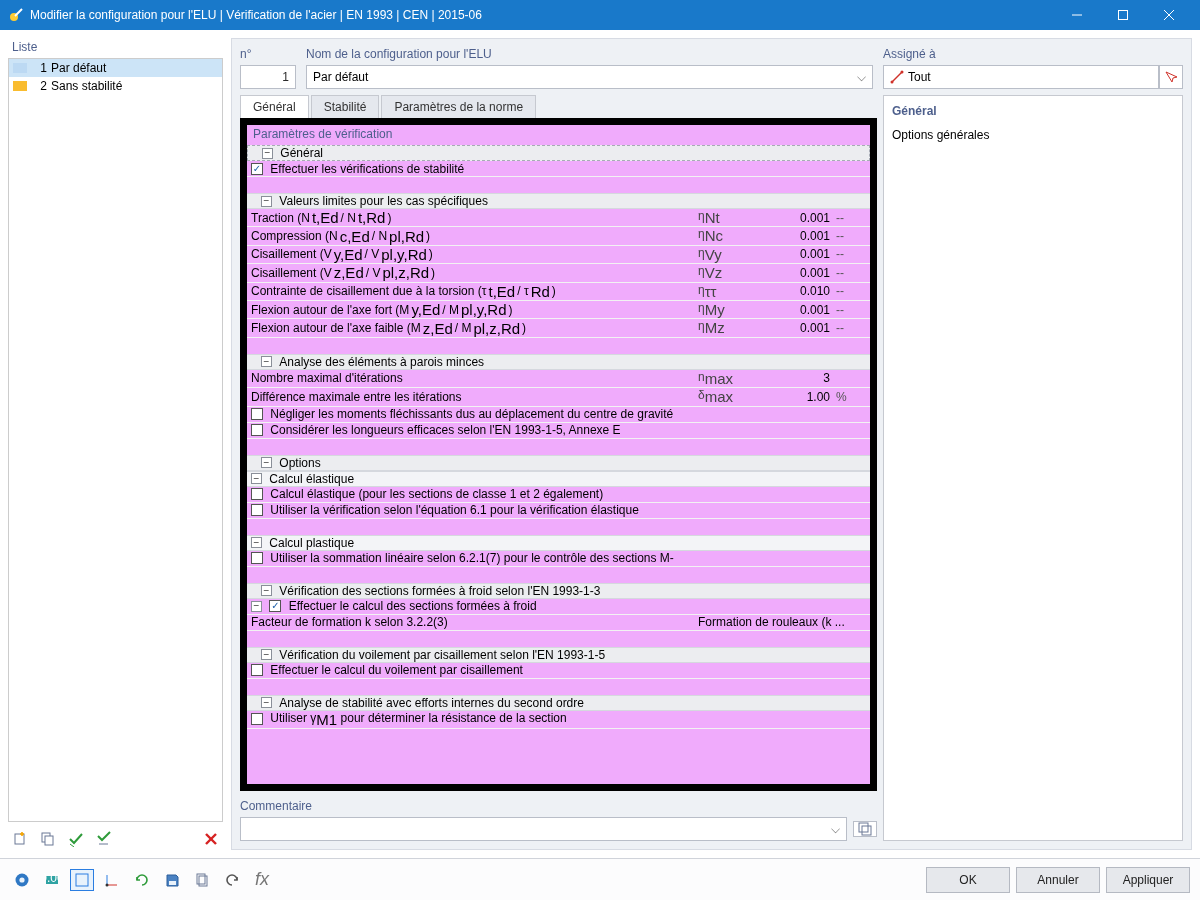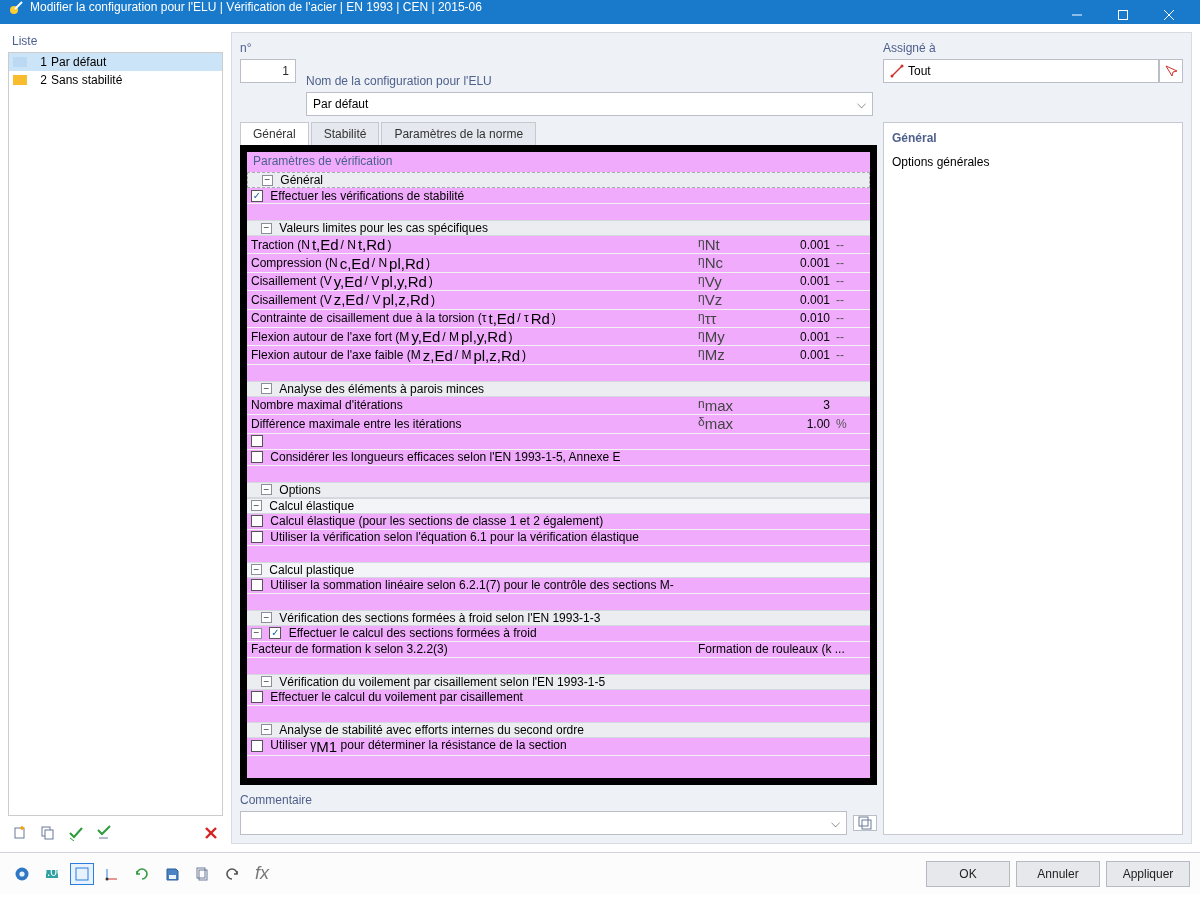--- a/index.html
+++ b/index.html
@@ -1,36 +1,36 @@
 <!DOCTYPE html>
 <html><head>
 <meta charset="utf-8">
 <style>
 * { box-sizing: border-box; margin: 0; padding: 0; font-family: "Segoe UI", Tahoma, sans-serif; font-size: 12px; }
 body { background: #fff; width: 1200px; height: 900px; overflow: hidden; }
-.titlebar { background: #1979ca; color: #fff; height: 24px; display: flex; align-items: flex-start; padding: 0 8px; }
+.titlebar { background: #1979ca; color: #fff; height: 30px; display: flex; align-items: center; padding: 0 8px; }
 .titlebar .icon { width: 16px; height: 16px; margin-right: 6px; display: inline-block; }
 .titlebar .title { flex: 1; font-size: 12px; }
 .titlebar .wbtn { width: 46px; height: 30px; display: flex; align-items: center; justify-content: center; }
 .titlebar .wbtn svg { stroke: #fff; }
 .content { display: flex; height: calc(100% - 30px - 42px); padding: 8px; gap: 8px; }
 .leftpanel { width: 215px; display: flex; flex-direction: column; }
 .panel-label { color: #4d5f8c; font-size: 12px; padding: 2px 4px 4px 4px; font-weight: 500; }
 .listbox { flex: 1; background: #fff; border: 1px solid #ccc; overflow: auto; }
 .listitem { display: flex; align-items: center; padding: 2px 4px; gap: 4px; }
 .listitem.selected { background: #cce4f7; }
 .swatch { width: 14px; height: 10px; display: inline-block; }
 .listitem .num { width: 16px; text-align: right; }
 .lefttoolbar { display: flex; gap: 4px; padding-top: 6px; align-items: center; }
 .lefttoolbar .spacer { flex: 1; }
 .tbtn { width: 24px; height: 22px; border: 1px solid transparent; display: flex; align-items: center; justify-content: center; background: transparent; }
 .centerpanel { flex: 1; background: #eef1f5; border: 1px solid #d7dbe3; padding: 8px; display: flex; flex-direction: column; gap: 6px; }
 .toprow { display: flex; gap: 10px; }
 .numbox { width: 56px; }
-.namebox { flex: 1; margin-top: 33px; }
+.namebox { flex: 1; }
 .assignbox { width: 300px; }
 .field-label { color: #4d5f8c; font-size: 12px; margin-bottom: 4px; }
 .field-input { background: #fff; border: 1px solid #b9bec8; height: 24px; padding: 2px 6px; display: flex; align-items: center; }
 .field-input.num { justify-content: flex-end; color: #2a2a2a; }
 .field-input.drop { justify-content: space-between; }
 .field-input .chev { color: #666; }
 .assign-input { display: flex; align-items: stretch; }
 .assign-input .field-input { flex: 1; }
 .pickbtn { width: 24px; background: #fff; border: 1px solid #b9bec8; display:flex; align-items:center; justify-content:center; }
 .mainrow { flex: 1; display: flex; gap: 6px; overflow: hidden; }
@@ -274,21 +274,21 @@
               </div>
             <div class="row">
                 <div class="cell-label indent2">
                   <span>Différence maximale entre les itérations</span>
                 </div>
                 <div class="cell-sym">δ<span class="sub">max</span></div>
                 <div class="cell-val">1.00</div>
                 <div class="cell-unit">%</div>
               </div>
             <div class="row">
-                <div class="cell-label indent2"><span class="chkbox"></span>&nbsp;</div>
+                <div class="cell-label indent2"><span class="chkbox"></span>&nbsp;<span>Négliger les moments fléchissants dus au déplacement du centre de gravité</span></div>
                 <div class="cell-sym"></div>
                 <div class="cell-val"></div>
                 <div class="cell-unit"></div>
               </div>
             <div class="row">
                 <div class="cell-label indent2"><span class="chkbox"></span>&nbsp;<span>Considérer les longueurs efficaces selon l'EN 1993-1-5, Annexe E</span></div>
                 <div class="cell-sym"></div>
                 <div class="cell-val"></div>
                 <div class="cell-unit"></div>
               </div>

